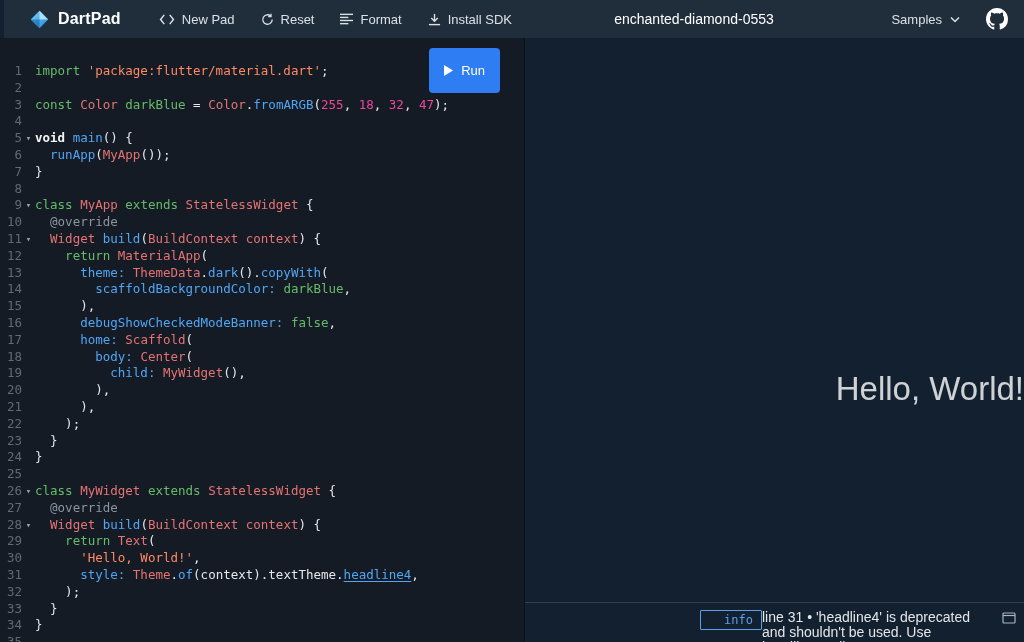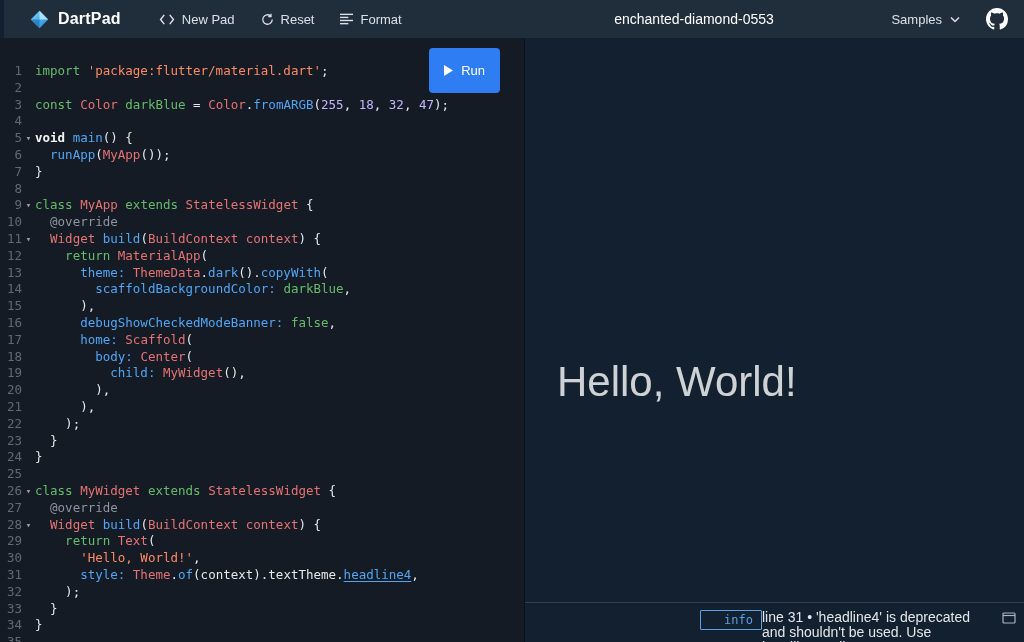--- a/index.html
+++ b/index.html
@@ -46,44 +46,44 @@
     font-family: "DejaVu Sans Mono", monospace;
     font-size: 12.5px; line-height: 16.8px;
     color: #e4e7eb; overflow: hidden;
   }
   .code-line { white-space: pre; }
   .ln { display: inline-block; width: 22px; text-align: right; color: #5f6a76; }
   .fold { display: inline-block; width: 13px; text-align: center; color: #93a0ad; font-size: 9px; vertical-align: 1px; }
   .tk-k { color: #66bb6a; }
   .tk-t { color: #e57373; }
   .tk-s { color: #ff8a65; }
-  .tk-n { color: #c4b5fd; }
+  .tk-n { color: #ec4899; }
   .tk-f { color: #51a5f5; }
   .tk-a { color: #8a95a2; }
   .tk-b { color: #f2f4f6; font-weight: bold; }
   .tk-d { color: #51a5f5; text-decoration: underline; text-underline-offset: 2px; }
 
   .run-btn {
     position: absolute; top: 10px; right: 24px; height: 45px;
     padding: 0 15px; background: var(--accent, #2e7df2);
     border: none; border-radius: 4px;
     color: #ffffff; font-size: 13px; font-family: "Liberation Sans", sans-serif;
     display: flex; align-items: center; gap: 8px; cursor: pointer;
   }
 
   
   .output-panel {
     position: absolute; top: 38px; left: 524px; right: 0; bottom: 0;
     background: var(--output-bg, #12202f);
     border-left: 1px solid #0b1119;
   }
   .hello {
-    position: absolute; top: 320px; left: 0; right: 0;
-    padding-left: 32px; text-align: left;
-    color: rgba(255,255,255,0.80); font-size: 42px;
+    position: absolute; top: 332px; left: 0; right: 0;
+    padding-left: 32px; text-align: right;
+    color: rgba(255,255,255,0.80); font-size: 33px;
   }
 
   
   .console {
     position: absolute; left: 0; right: 0; bottom: 0; height: 40px;
     border-top: 1px solid rgba(255,255,255,0.14);
     display: flex; align-items: flex-start; justify-content: flex-end;
     padding: 7px 8px 0 12px; overflow: hidden;
   }
   .info-badge {
@@ -142,20 +142,30 @@
     <div class="nav-item">
       <span style="line-height:0">
         <svg width="13" height="12" viewBox="0 0 14 12" stroke="#dbe0e6" stroke-width="1.5">
           <line x1="0" y1="1" x2="14" y2="1"></line>
             <line x1="0" y1="4.3" x2="9" y2="4.3"></line>
           <line x1="0" y1="7.6" x2="14" y2="7.6"></line>
             <line x1="0" y1="11" x2="9" y2="11"></line>
         </svg>
       </span>
       <span>Format</span>
+    </div>
+    <div class="nav-item">
+      <span style="line-height:0">
+        <svg width="13" height="13" viewBox="0 0 14 14" fill="none" stroke="#dbe0e6" stroke-width="1.5">
+          <path d="M7 1 L7 8.5"></path>
+            <path d="M3.5 5.5 L7 9 L10.5 5.5"></path>
+            <path d="M1 12.5 L13 12.5"></path>
+        </svg>
+      </span>
+      <span>Install SDK</span>
     </div>
   </div>
 
   <div class="title">enchanted-diamond-0553</div>
 
   <div class="samples">
     <span>Samples</span>
     <span style="line-height:0">
       <svg width="10" height="6" viewBox="0 0 10 6" fill="none" stroke="#dbe0e6" stroke-width="1.5">
         <path d="M1 1 L5 5 L9 1"></path>

